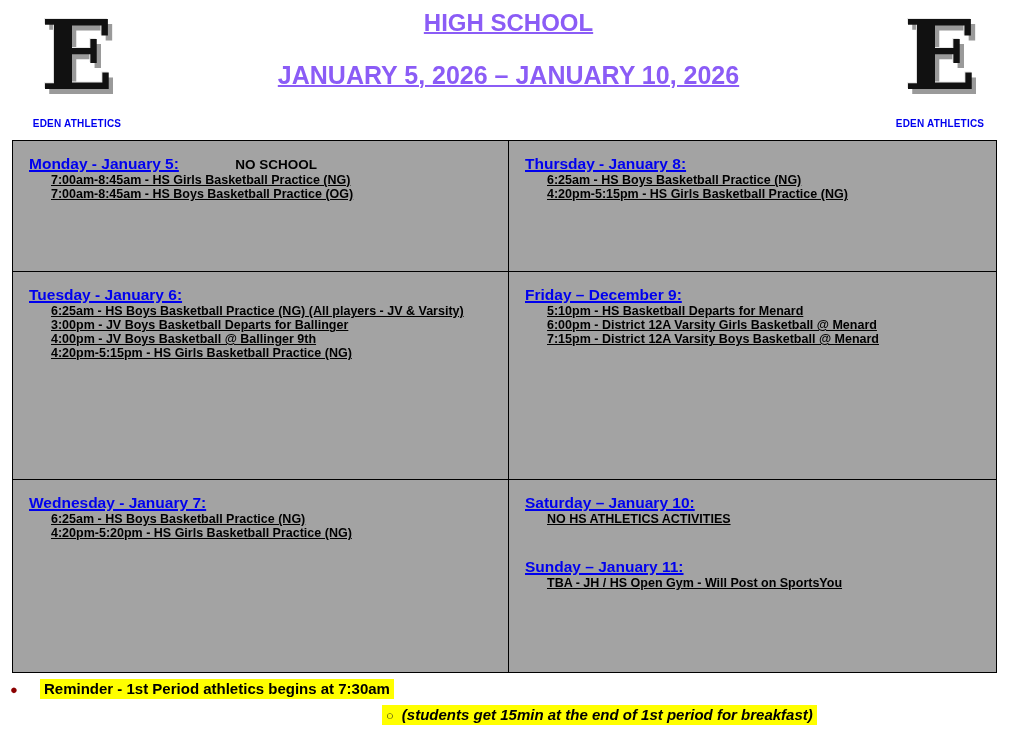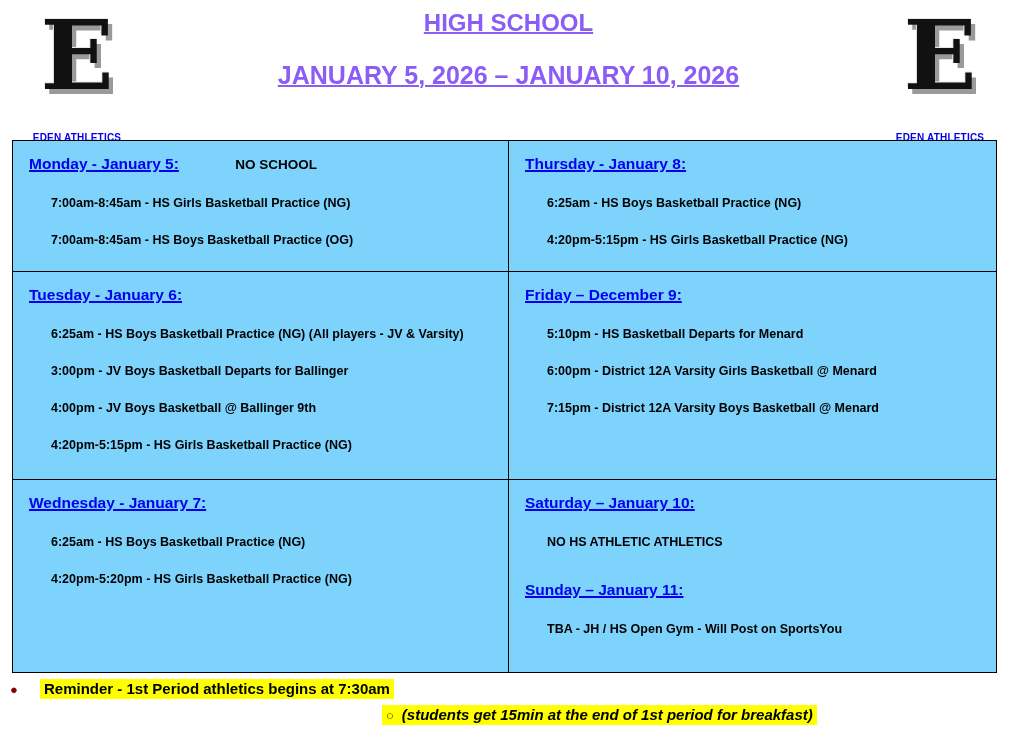--- a/index.html
+++ b/index.html
@@ -65,39 +65,39 @@
   .logo-e.main {
     position: absolute;
     left: 50%; top: 0;
     transform: translateX(-50%);
     color: #111111;
     width: 100%;
     text-shadow: -1px -1px 0 #e8e8e8;
   }
   .logo-caption {
     position: relative;
-    margin-top: 24px;
+    margin-top: 10px;
     font-size: 10px;
     font-weight: bold;
     color: #0000ee;
     letter-spacing: 0.2px;
     font-family: "Liberation Sans", sans-serif;
   }
 
   
   .schedule {
     position: absolute;
     left: 12px;
     top: 140px;
     width: 985px;
     border: 1.5px solid #000;
     display: grid;
     grid-template-columns: 496px 1fr;
     grid-template-rows: 131px 208px 192px;
-    background: #7dd3fc;
+    background: #a3a3a3;
   }
   .cell {
     border-right: 1.5px solid #000;
     border-bottom: 1.5px solid #000;
     padding: 14px 16px 8px 16px;
     overflow: hidden;
   }
   .cell:nth-child(2n) { border-right: none; }
   .cell:nth-child(5), .cell:nth-child(6) { border-bottom: none; }
 
@@ -112,23 +112,23 @@
   .heading-note {
     color: #000;
     font-weight: bold;
     font-size: 13.5px;
     margin-left: 52px;
   }
   .event {
     color: #000;
     font-weight: bold;
     font-size: 12.5px;
-    margin-top: 23px;
     padding-left: 22px;
     white-space: nowrap;
+    text-decoration: underline;
   }
   .second-heading { margin-top: 32px; }
 
   
   .footer {
     position: absolute;
     left: 0;
     top: 676px;
     width: 100%;
   }
@@ -229,21 +229,21 @@
       <span class="day-heading">Wednesday - January 7:</span>
     </div>
     <div class="event">6:25am - HS Boys Basketball Practice (NG)</div>
     <div class="event">4:20pm-5:20pm - HS Girls Basketball Practice (NG)</div>
   </div>
 
   <div class="cell">
     <div class="heading-row">
       <span class="day-heading">Saturday – January 10:</span>
     </div>
-    <div class="event">NO HS ATHLETIC ATHLETICS</div>
+    <div class="event">NO HS ATHLETICS ACTIVITIES</div>
     <div class="heading-row second-heading">
       <span class="day-heading">Sunday – January 11:</span>
     </div>
     <div class="event">TBA - JH / HS Open Gym - Will Post on SportsYou</div>
   </div>
 
 </div>
 
 <div class="footer">
   <div class="bullet-line l1">

